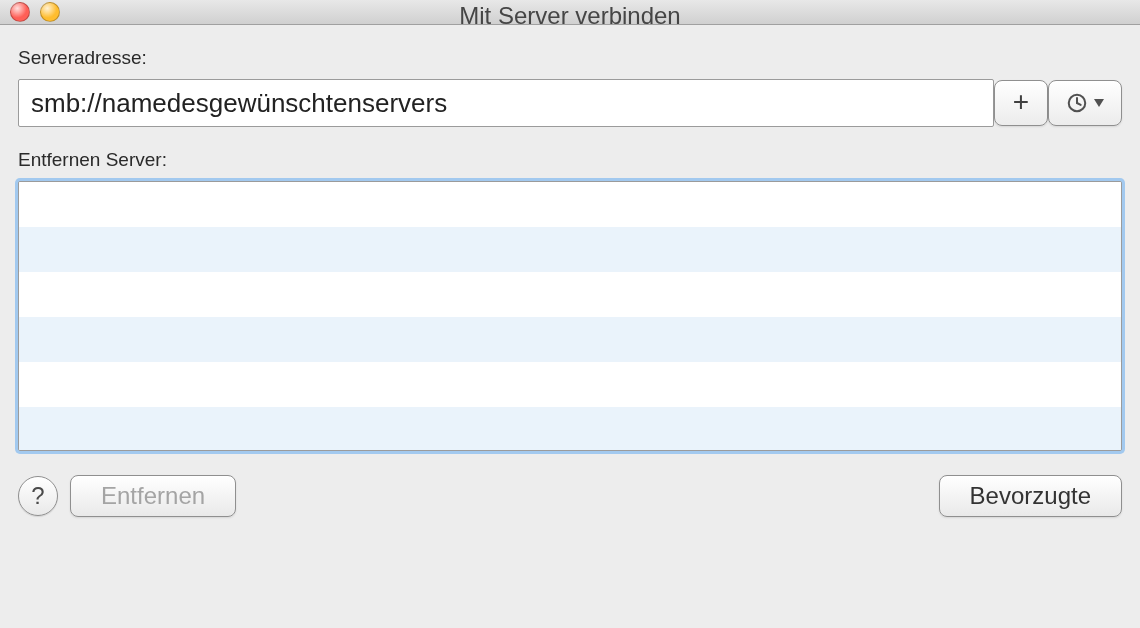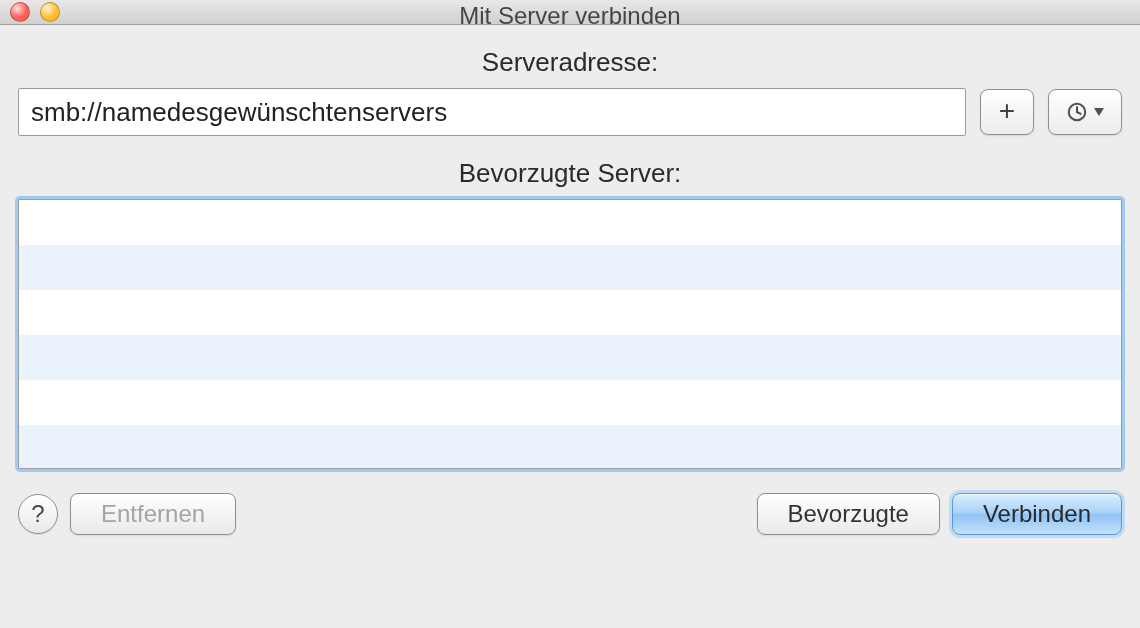--- a/index.html
+++ b/index.html
@@ -44,30 +44,28 @@
       top: 2px;
       text-align: center;
       font-size: 24px;
       color: #454545;
       pointer-events: none;
     }
     .content {
       padding: 14px 18px 0 18px;
     }
     .label {
-      font-size: 26px;
+      font-size: 19px;
       color: #2a2a2a;
       margin-bottom: 10px;
       margin-top: 8px;
-      text-align: center;
     }
     .addr-row {
       display: flex;
       align-items: center;
-      gap: 14px;
       margin-bottom: 22px;
     }
     .addr-input {
       flex: 1;
       height: 48px;
       border: 1px solid #9b9b9b;
       border-radius: 2px;
       padding: 0 12px;
       font-size: 26px;
       font-family: inherit;
@@ -200,33 +198,32 @@
           <line x1="12" y1="12" x2="12" y2="6.5" stroke="#515151" stroke-width="2.2" stroke-linecap="round"></line>
           <line x1="12" y1="12" x2="16" y2="14" stroke="#515151" stroke-width="2.2" stroke-linecap="round"></line>
         </svg>
         <svg class="triangle-svg" viewBox="0 0 10 8">
           <polygon points="0,0 10,0 5,8" fill="#515151"></polygon>
         </svg>
       </div>
     </div>
   </div>
 
-  <div class="label">Bevorzugte Server:</div>
+  <div class="label">Entfernen Server:</div>
 
   <div class="fav-list">
     <div class="row"></div>
     <div class="row"></div>
     <div class="row"></div>
     <div class="row"></div>
     <div class="row"></div>
     <div class="row"></div>
   </div>
 </div>
 
 <div class="footer">
   <div class="help-btn">
     <span>?</span>
   </div>
   <button class="push-btn disabled">Entfernen</button>
   <div class="spacer"></div>
   <button class="push-btn">Bevorzugte</button>
-  <button class="push-btn default">Verbinden</button>
 </div>
 
 </body></html>

